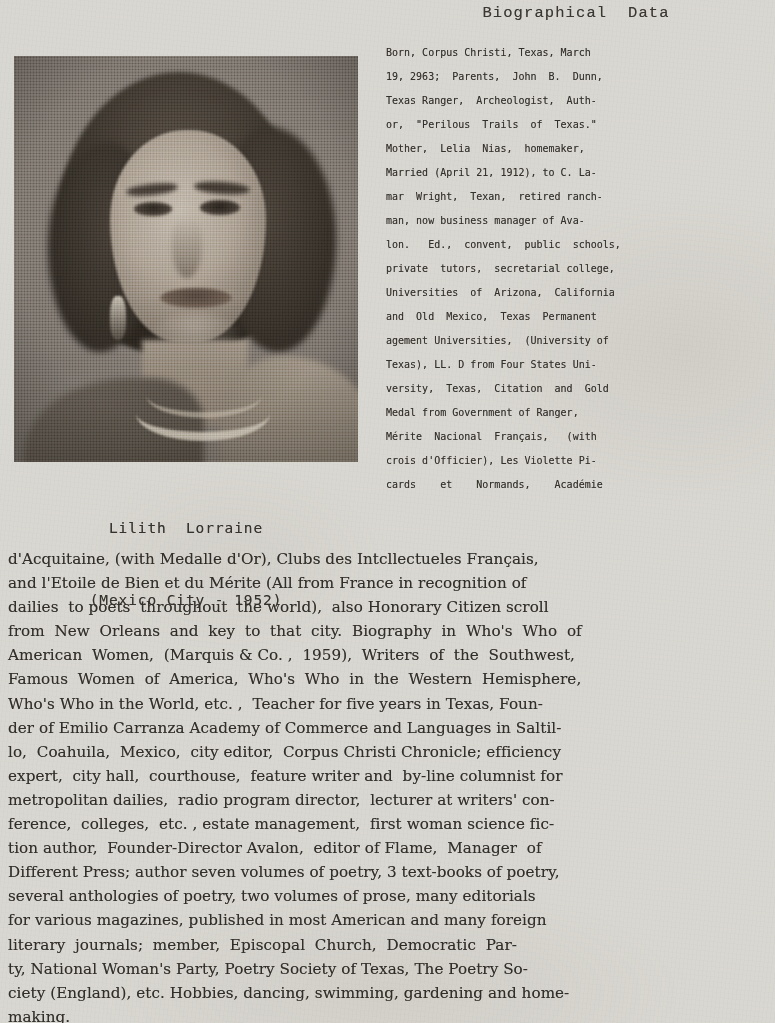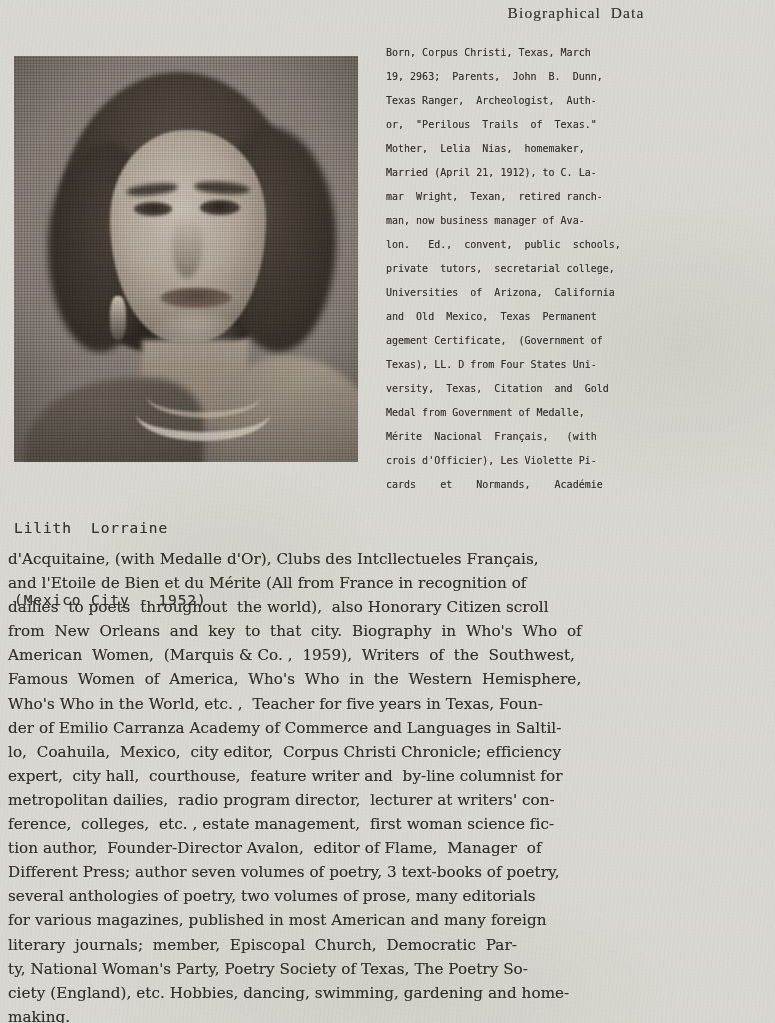--- a/index.html
+++ b/index.html
@@ -49,21 +49,21 @@
     z-index: 5;
   }
 
   
   .heading {
     position: absolute;
     left: 386px;
     top: 4px;
     width: 380px;
     text-align: center;
-    font-family: Liberation Serif, serif;
+    font-family: Liberation Mono, monospace;
     font-size: 15.5px;
     letter-spacing: 1.1px;
     color: #3a3733;
     white-space: pre;
   }
 
   
   .photo-frame {
     position: absolute;
     left: 14px;
@@ -238,21 +238,21 @@
     position: absolute; inset: 0;
     background: radial-gradient(ellipse 90% 85% at 50% 45%, rgba(0,0,0,0) 55%, rgba(25,21,17,0.40) 100%);
   }
 
   
   .caption {
     position: absolute;
     left: 14px;
     top: 468px;
     width: 344px;
-    text-align: left;
+    text-align: center;
     font-family: "DejaVu Sans Mono", monospace;
     font-size: 14.5px;
     line-height: 24px;
     letter-spacing: 0.9px;
     color: #35322e;
     white-space: pre;
   }
 
   
   .col-right {
@@ -340,24 +340,24 @@
     <span class="ln">Texas Ranger,  Archeologist,  Auth-</span>
     <span class="ln">or,  "Perilous  Trails  of  Texas."</span>
     <span class="ln">Mother,  Lelia  Nias,  homemaker,</span>
     <span class="ln">Married (April 21, 1912), to C. La-</span>
     <span class="ln">mar  Wright,  Texan,  retired ranch-</span>
     <span class="ln">man, now business manager of Ava-</span>
     <span class="ln">lon.   Ed.,  convent,  public  schools,</span>
     <span class="ln">private  tutors,  secretarial college,</span>
     <span class="ln">Universities  of  Arizona,  California</span>
     <span class="ln">and  Old  Mexico,  Texas  Permanent</span>
-    <span class="ln">agement Certificate,  (Government of</span>
+    <span class="ln">agement Universities,  (University of</span>
     <span class="ln">Texas), LL. D from Four States Uni-</span>
     <span class="ln">versity,  Texas,  Citation  and  Gold</span>
-    <span class="ln">Medal from Government of Medalle,</span>
+    <span class="ln">Medal from Government of Ranger,</span>
     <span class="ln">Mérite  Nacional  Français,   (with</span>
     <span class="ln">crois d'Officier), Les Violette Pi-</span>
     <span class="ln">cards    et    Normands,    Académie</span>
   </div>
 
   <div class="body-full inky">
     <span class="ln">d'Acquitaine, (with Medalle d'Or), Clubs des Intcllectueles Français,</span>
     <span class="ln">and l'Etoile de Bien et du Mérite (All from France in recognition of</span>
     <span class="ln">dailies  to poets  throughout  the world),  also Honorary Citizen scroll</span>
     <span class="ln">from  New  Orleans  and  key  to  that  city.  Biography  in  Who's  Who  of</span>

